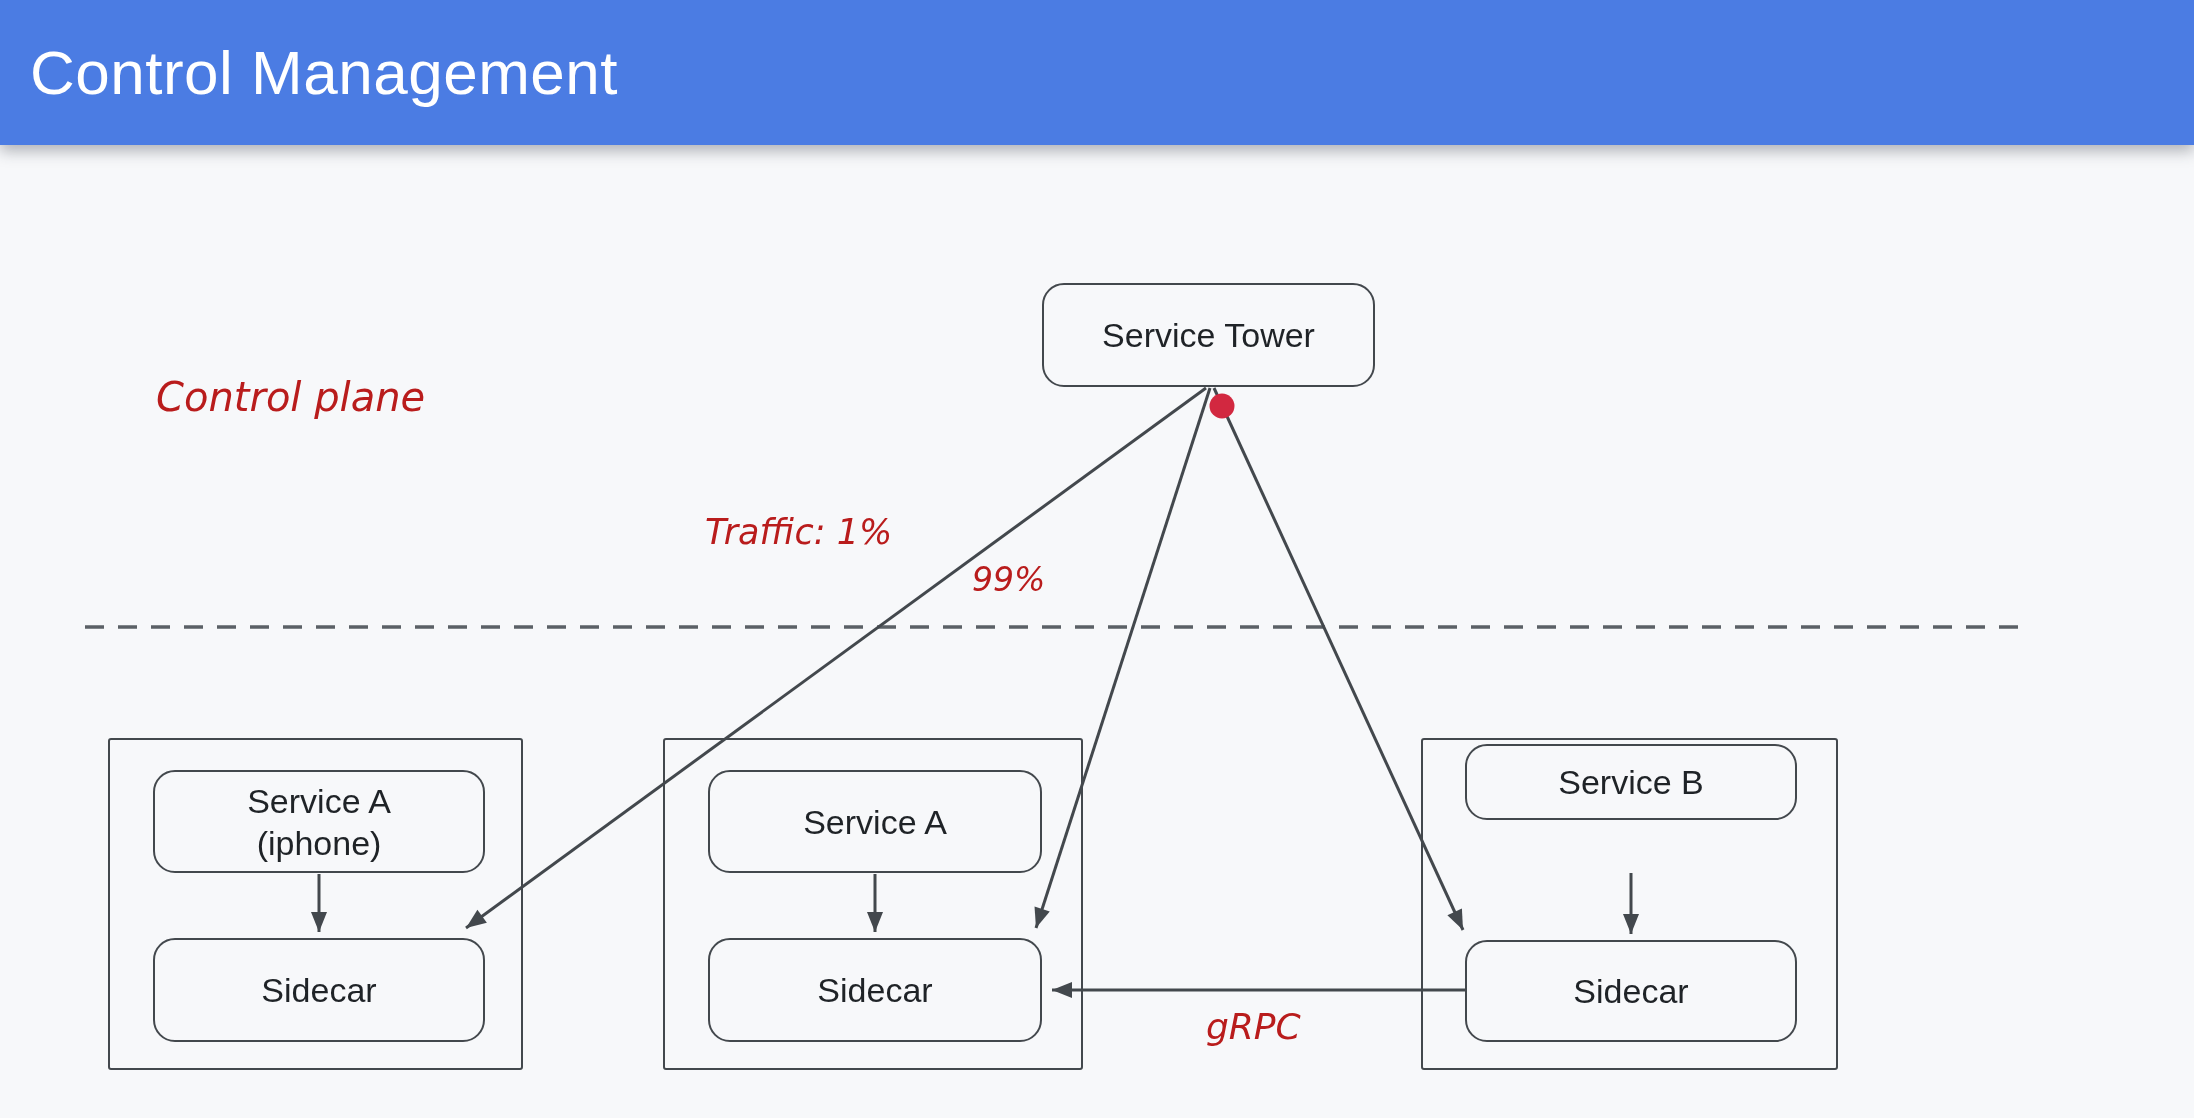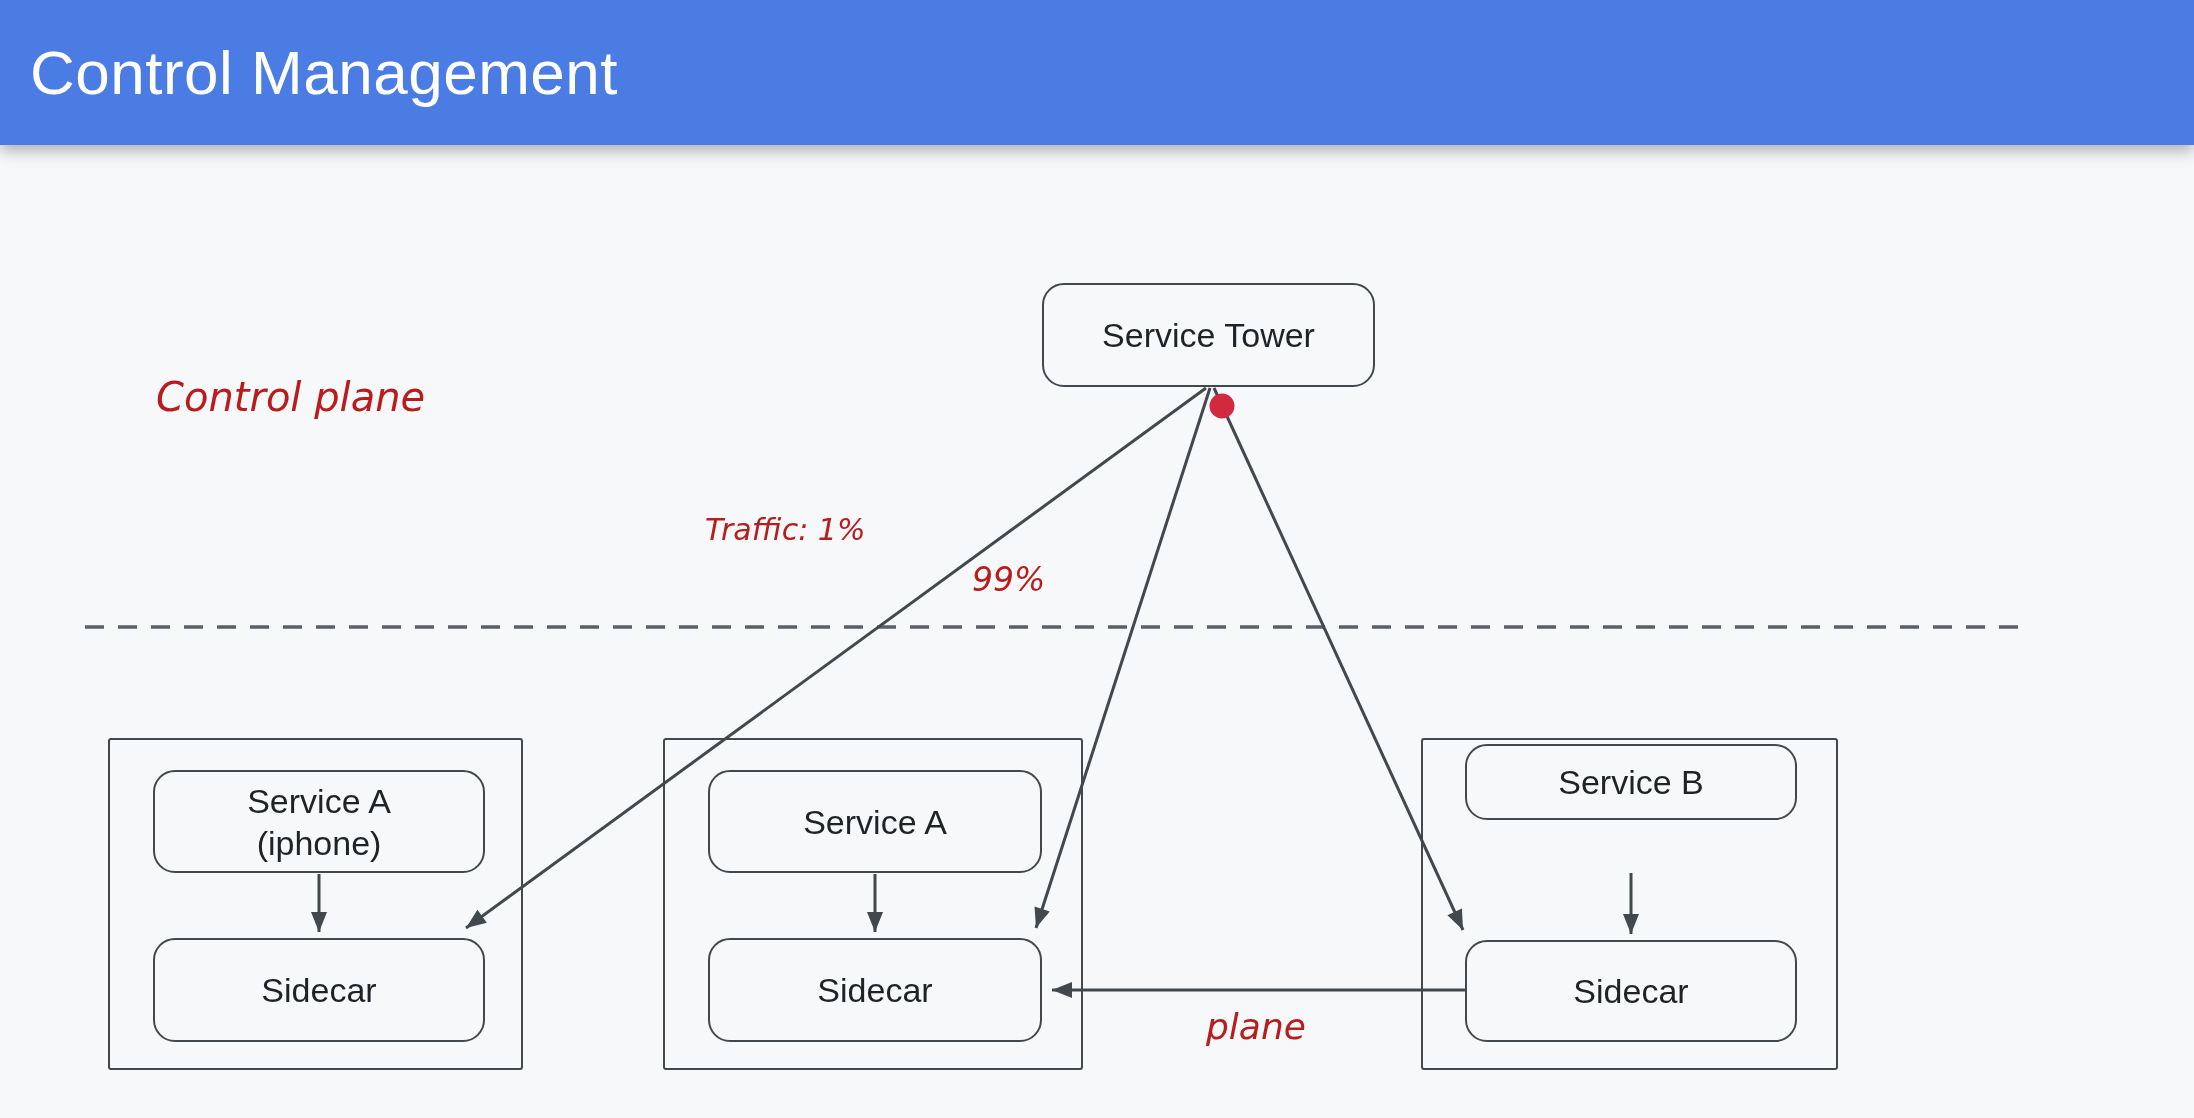--- a/index.html
+++ b/index.html
@@ -53,21 +53,21 @@
   
   .annotation {
     position: absolute;
     font-family: "DejaVu Sans", cursive;
     font-style: italic;
     color: #b91c1c;
     z-index: 3;
     white-space: nowrap;
   }
   .ann-control-plane { left: 156px; top: 374px;  font-size: 40px; }
-  .ann-traffic       { left: 705px; top: 512px;  font-size: 30px; }
+  .ann-traffic       { left: 705px; top: 512px;  font-size: 35px; }
   .ann-99            { left: 972px; top: 560px;  font-size: 33px; }
   .ann-useragent     { left: 1306px; top: 496px; font-size: 35px; }
   .ann-grpc          { left: 1206px; top: 1006px; font-size: 36px; }
 
   
   .control-tower { left: 1042px; top: 283px; width: 333px; height: 104px; }
 
   .g1-outer { left: 108px;  top: 738px; width: 415px; height: 332px; }
   .g1-svc   { left: 153px;  top: 770px; width: 332px; height: 103px; }
   .g1-sc    { left: 153px;  top: 938px; width: 332px; height: 104px; }
@@ -115,21 +115,21 @@
     <circle cx="1222" cy="406" r="12.5" fill="#d22840"></circle>
   </svg>
 
   <div class="node rounded control-tower">
     <span>Service Tower</span>
   </div>
 
   <div class="annotation ann-control-plane">Control plane</div>
   <div class="annotation ann-traffic">Traffic: 1%</div>
   <div class="annotation ann-99">99%</div>
-  <div class="annotation ann-grpc">plane</div>
+  <div class="annotation ann-grpc">gRPC</div>
 
   <div class="node group-box g1-outer"></div>
   <div class="node rounded g1-svc">
     <span>Service A</span>
     <span>(iphone)</span>
   </div>
   <div class="node rounded g1-sc">
     <span>Sidecar</span>
   </div>
 

